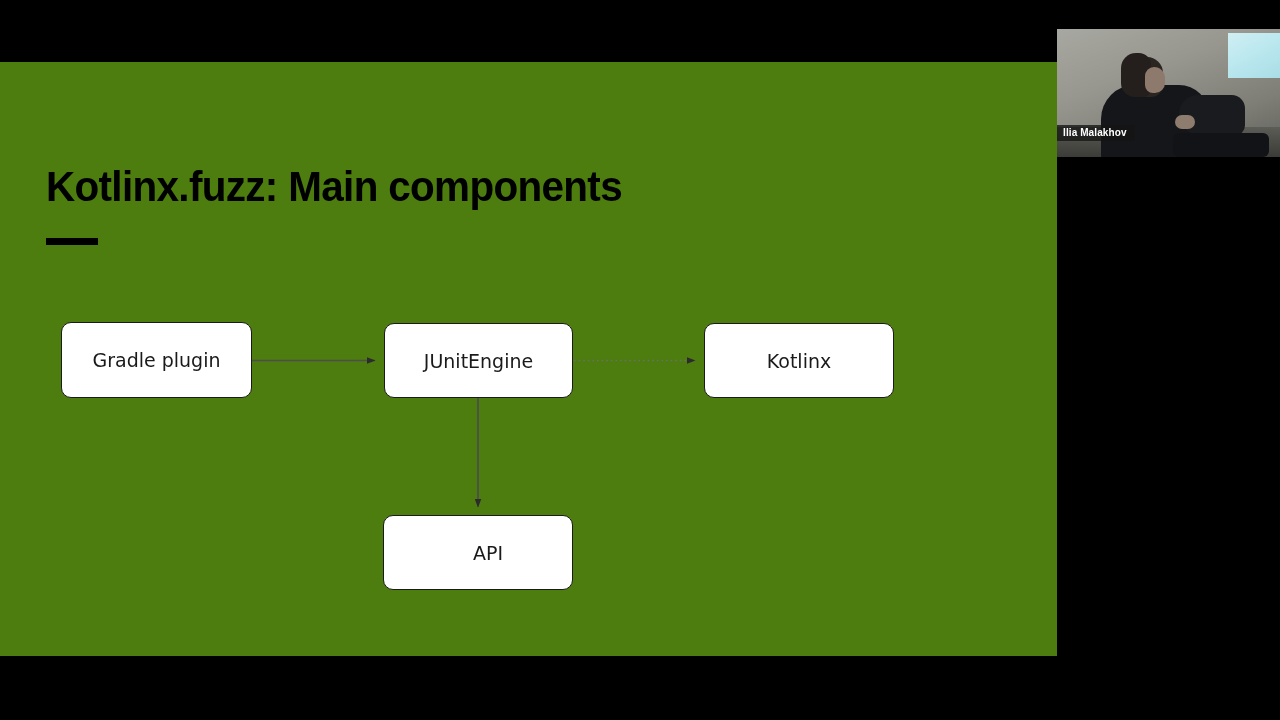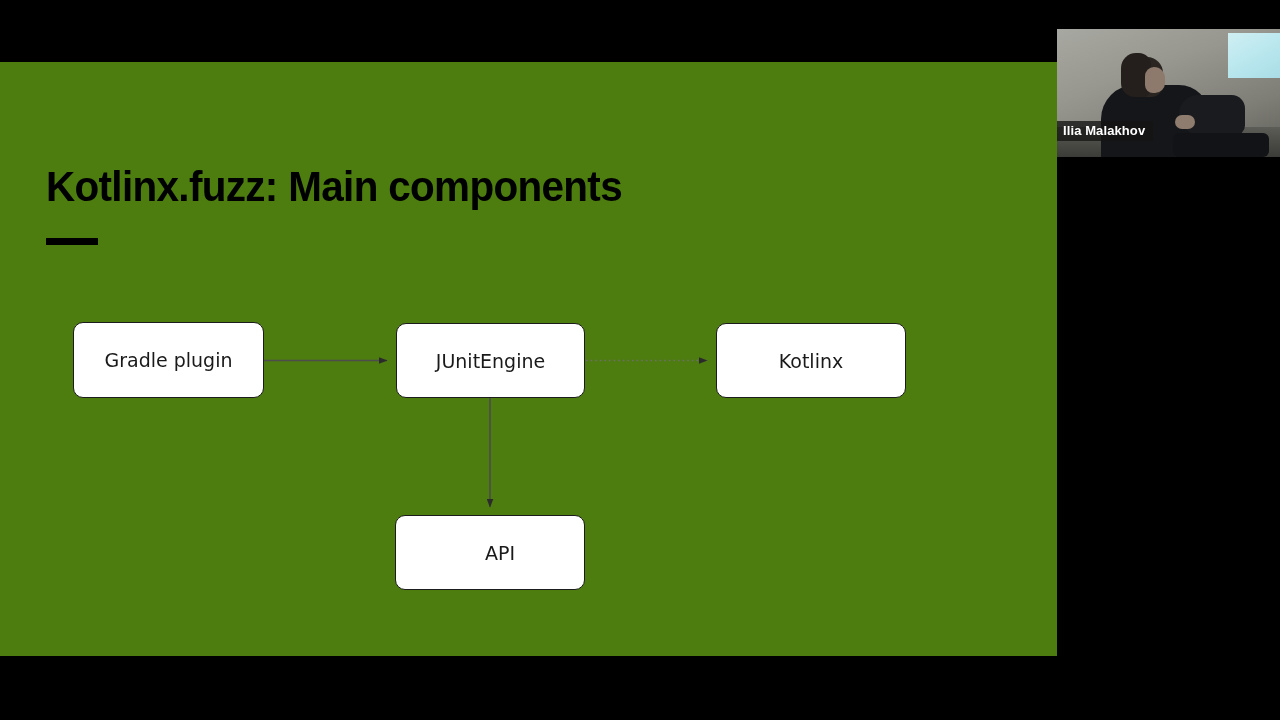--- a/index.html
+++ b/index.html
@@ -50,21 +50,21 @@
     left: 46px;
     top: 176px;
     width: 52px;
     height: 7px;
     background: #000000;
   }
 
   
   #diagram {
     position: absolute;
-    left: 16px;
+    left: 4px;
     top: 0;
     width: 1057px;
     height: 594px;
   }
 
   .node {
     position: absolute;
     box-sizing: border-box;
     border: 1.6px solid #1b1b1b;
     border-radius: 10px;
@@ -185,21 +185,21 @@
     background: #121316;
   }
   #cam-name-bar {
     position: absolute;
     left: 0;
     bottom: 16px;
     padding: 2px 8px 3px 6px;
     background: rgba(20,20,20,0.78);
     color: #ffffff;
     font-family: "Liberation Sans", sans-serif;
-    font-size: 13px;
+    font-size: 10px;
     font-weight: bold;
     letter-spacing: 0.1px;
     white-space: nowrap;
     margin-top: 42px;
   }
 </style>
 </head>
 <body>
 
 <div id="stage">

